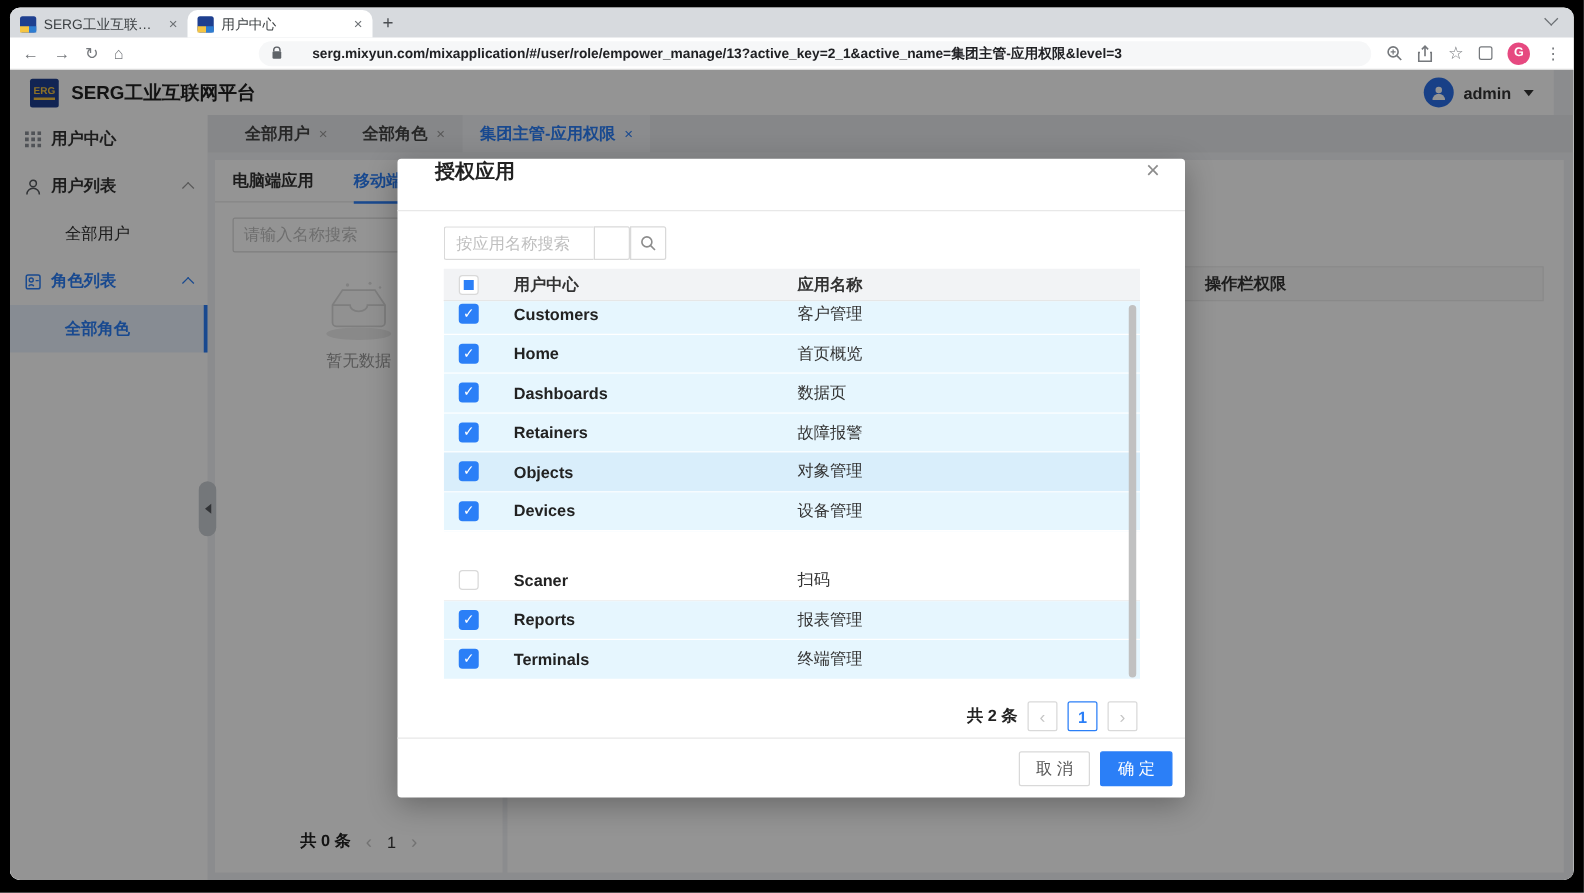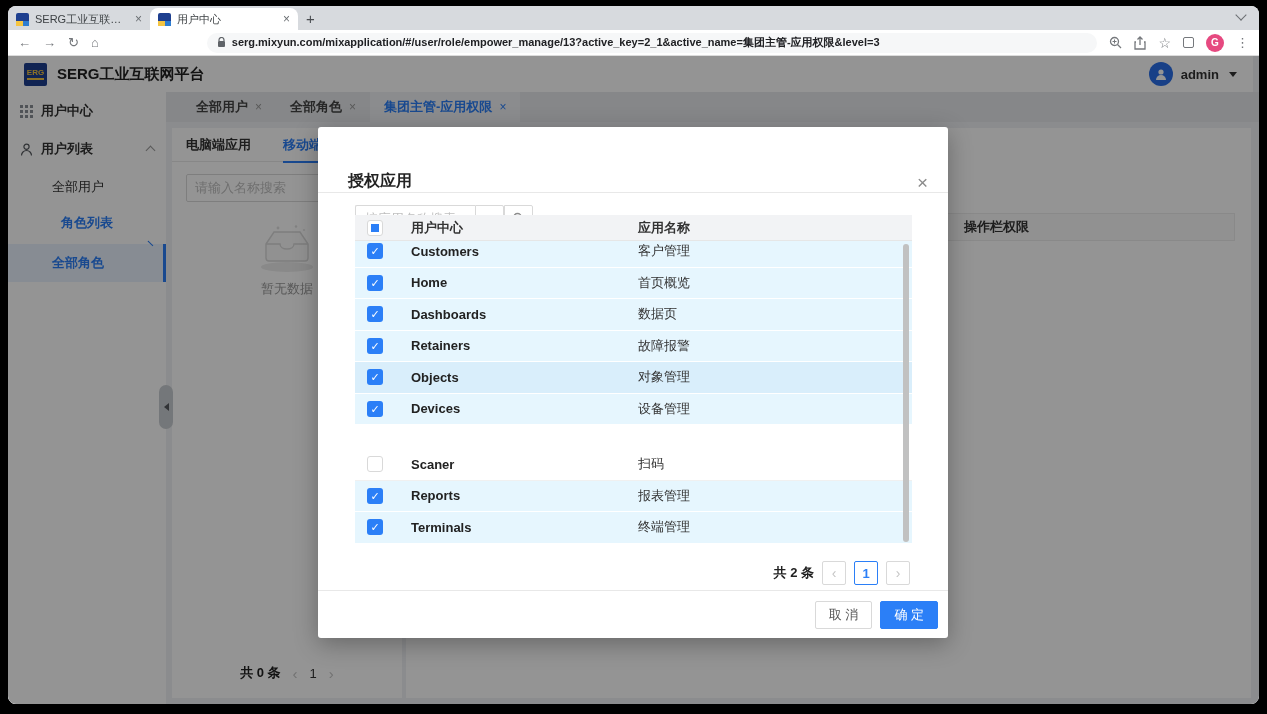--- a/index.html
+++ b/index.html
@@ -21,43 +21,43 @@
   .btab.inactive{width:142px;}
   .btab.active{width:148px;background:#fff;border-radius:8px 8px 0 0;}
   .favicon{width:13px;height:13px;border-radius:2px;background:linear-gradient(180deg,#1e3f8f 0 62%,#e8b country 0);background:#1e3f8f;position:relative;flex:0 0 13px;}
   .favicon::after{content:"";position:absolute;left:0;bottom:0;width:100%;height:5px;background:linear-gradient(90deg,#f5c542 0 55%,#2e7dd1 0);}
   .btab .ttl{white-space:nowrap;overflow:hidden;text-overflow:ellipsis;flex:1;}
   .tclose{font-size:12px;color:#6b6f73;flex:0 0 auto;}
   .newtab{font-size:15px;color:#4a4d51;margin:0 0 3px 8px;}
   .strip-chev{position:absolute;right:14px;top:5px;width:8px;height:8px;border-right:1.5px solid #6b6f73;border-bottom:1.5px solid #6b6f73;transform:rotate(45deg);}
   .toolbar{height:26px;background:#fff;display:flex;align-items:center;font-size:13px;color:var(--gray-ic);border-bottom:1px solid #dcdcdc;padding:0 10px;gap:12px;}
   .nav-ic{font-size:13px;color:#75787c;}
-  .urlpill{flex:1;height:20px;background:#f6f7f8;border-radius:10px;display:flex;align-items:center;margin-left:96px;padding:0 10px;gap:6px;}
+  .urlpill{flex:1;height:20px;background:#f6f7f8;border-radius:10px;display:flex;align-items:center;margin-left:96px;padding:0 10px;gap:24px;}
   .url{font-size:11px;color:#202124;font-weight:bold;white-space:nowrap;overflow:hidden;}
   .tb-right{display:flex;align-items:center;gap:12px;}
   .profile{width:18px;height:18px;border-radius:50%;background:#e64980;color:#fff;font-size:10px;font-weight:bold;display:flex;align-items:center;justify-content:center;}
   .panel-ic{width:11px;height:11px;border:1.5px solid #75787c;border-radius:2px;}
   svg.mini{display:block;}
 
   
   .page{position:relative;height:648px;background:#f0f2f5;overflow:hidden;}
-  .appheader{position:absolute;left:0;top:0;right:6px;height:36px;background:#fff;display:flex;align-items:center;padding:0 16px;z-index:1;}
+  .appheader{position:absolute;left:0;top:0;right:16px;height:36px;background:#fff;display:flex;align-items:center;padding:0 16px;z-index:1;}
   .logo{width:23px;height:23px;background:#1e3f8f;border-radius:2px;color:#f5c542;font-size:8px;font-weight:bold;display:flex;align-items:center;justify-content:center;flex-direction:column;line-height:1;}
   .logo i{display:block;width:70%;height:2px;background:#f5c542;margin-top:1px;}
   .apptitle{font-size:15px;font-weight:bold;color:#222;margin-left:10px;}
   .hdr-right{margin-left:auto;display:flex;align-items:center;gap:8px;justify-content:flex-end;}
   .avatar{width:24px;height:24px;border-radius:50%;background:#2a6fe8;display:flex;align-items:center;justify-content:center;}
   .uname{font-size:13px;font-weight:bold;}
   .caret{width:0;height:0;border-left:4px solid transparent;border-right:4px solid transparent;border-top:5px solid #333;margin-left:2px;}
 
   .sidebar{position:absolute;left:0;top:36px;width:158px;bottom:0;background:#fff;z-index:1;font-size:13px;}
   .sb-row{display:flex;align-items:center;height:38px;padding:0 12px;gap:8px;font-weight:bold;}
   .sb-sub{height:38px;display:flex;align-items:center;padding-left:44px;}
   .sb-sub.active{background:#e9f2fe;color:var(--accent);border-right:3px solid var(--accent);font-weight:bold;}
-  .sb-blue{color:var(--accent);flex-direction:column;}
+  .sb-blue{color:var(--accent);}
   .chev{width:7px;height:7px;border-left:1.5px solid #999;border-top:1.5px solid #999;transform:rotate(45deg);margin-left:auto;margin-top:3px;}
   .chev.blue{border-color:var(--accent);}
   .collapse-handle{position:absolute;left:151px;top:329px;width:14px;height:44px;background:#c9cdd2;border-radius:7px;z-index:2;display:flex;align-items:center;justify-content:center;}
   .collapse-handle i{width:0;height:0;border-top:4px solid transparent;border-bottom:4px solid transparent;border-right:5px solid #55595e;}
 
   .main{position:absolute;left:158px;top:36px;right:0;bottom:0;}
   .tabbar{height:30px;background:#e7e9ec;display:flex;align-items:center;padding-left:16px;font-size:13px;}
   .wtab{display:flex;align-items:center;gap:7px;padding:0 14px;height:30px;font-weight:bold;color:#444;}
   .wtab .x{color:#999;font-size:12px;font-weight:normal;}
   .wtab.active{background:#f0f1f4;color:var(--accent);}
@@ -76,21 +76,21 @@
   .lpage{position:absolute;left:0;right:0;bottom:16px;display:flex;align-items:center;justify-content:center;gap:12px;font-size:13px;}
   .lpage .tot{font-weight:bold;color:#222;}
   .lpage .arr{color:#c5c5c5;font-size:15px;}
   .op-header{position:absolute;left:16px;right:16px;top:85px;height:28px;background:#fafafa;border:1px solid #ededed;display:flex;align-items:center;font-size:13px;font-weight:bold;color:#333;}
   .op-header span{padding-left:541px;}
 
   .dim{position:absolute;inset:0;background:rgba(0,0,0,0.42);z-index:5;}
 
   
   .modal{position:absolute;left:310px;top:71px;width:630px;height:511px;background:#fff;border-radius:3px;z-index:10;box-shadow:0 6px 24px rgba(0,0,0,.3);}
-  .m-head{height:42px;display:flex;align-items:flex-end;padding:0 20px 0 30px;border-bottom:1px solid var(--line);margin-top:24px;}
+  .m-head{height:42px;display:flex;align-items:flex-start;padding:0 20px 0 30px;border-bottom:1px solid var(--line);}
   .m-title{font-size:16px;font-weight:bold;color:#222;}
   .m-close{margin-left:auto;font-size:19px;color:#8c8c8c;line-height:1;}
   .m-search{display:flex;margin:12px 0 0 37px;}
   .m-search .inp{width:120px;height:27px;border:1px solid #d9d9d9;border-right:none;border-radius:2px 0 0 2px;display:flex;align-items:center;padding:12px 9px;font-size:13px;color:#bfbfbf;}
   .m-search .btn{width:29px;height:27px;border:1px solid #d9d9d9;border-radius:0 2px 2px 0;display:flex;align-items:center;justify-content:center;}
   .mtable{position:absolute;left:37px;top:88px;width:557px;}
   .thead{height:26px;background:#f2f3f5;display:flex;align-items:center;font-size:13px;font-weight:bold;border-bottom:1px solid #e6e6e6;}
   .c1{width:56px;padding-left:12px;flex:0 0 56px;display:flex;align-items:center;}
   .c2{width:227px;flex:0 0 227px;}
   .c3{flex:1;}

